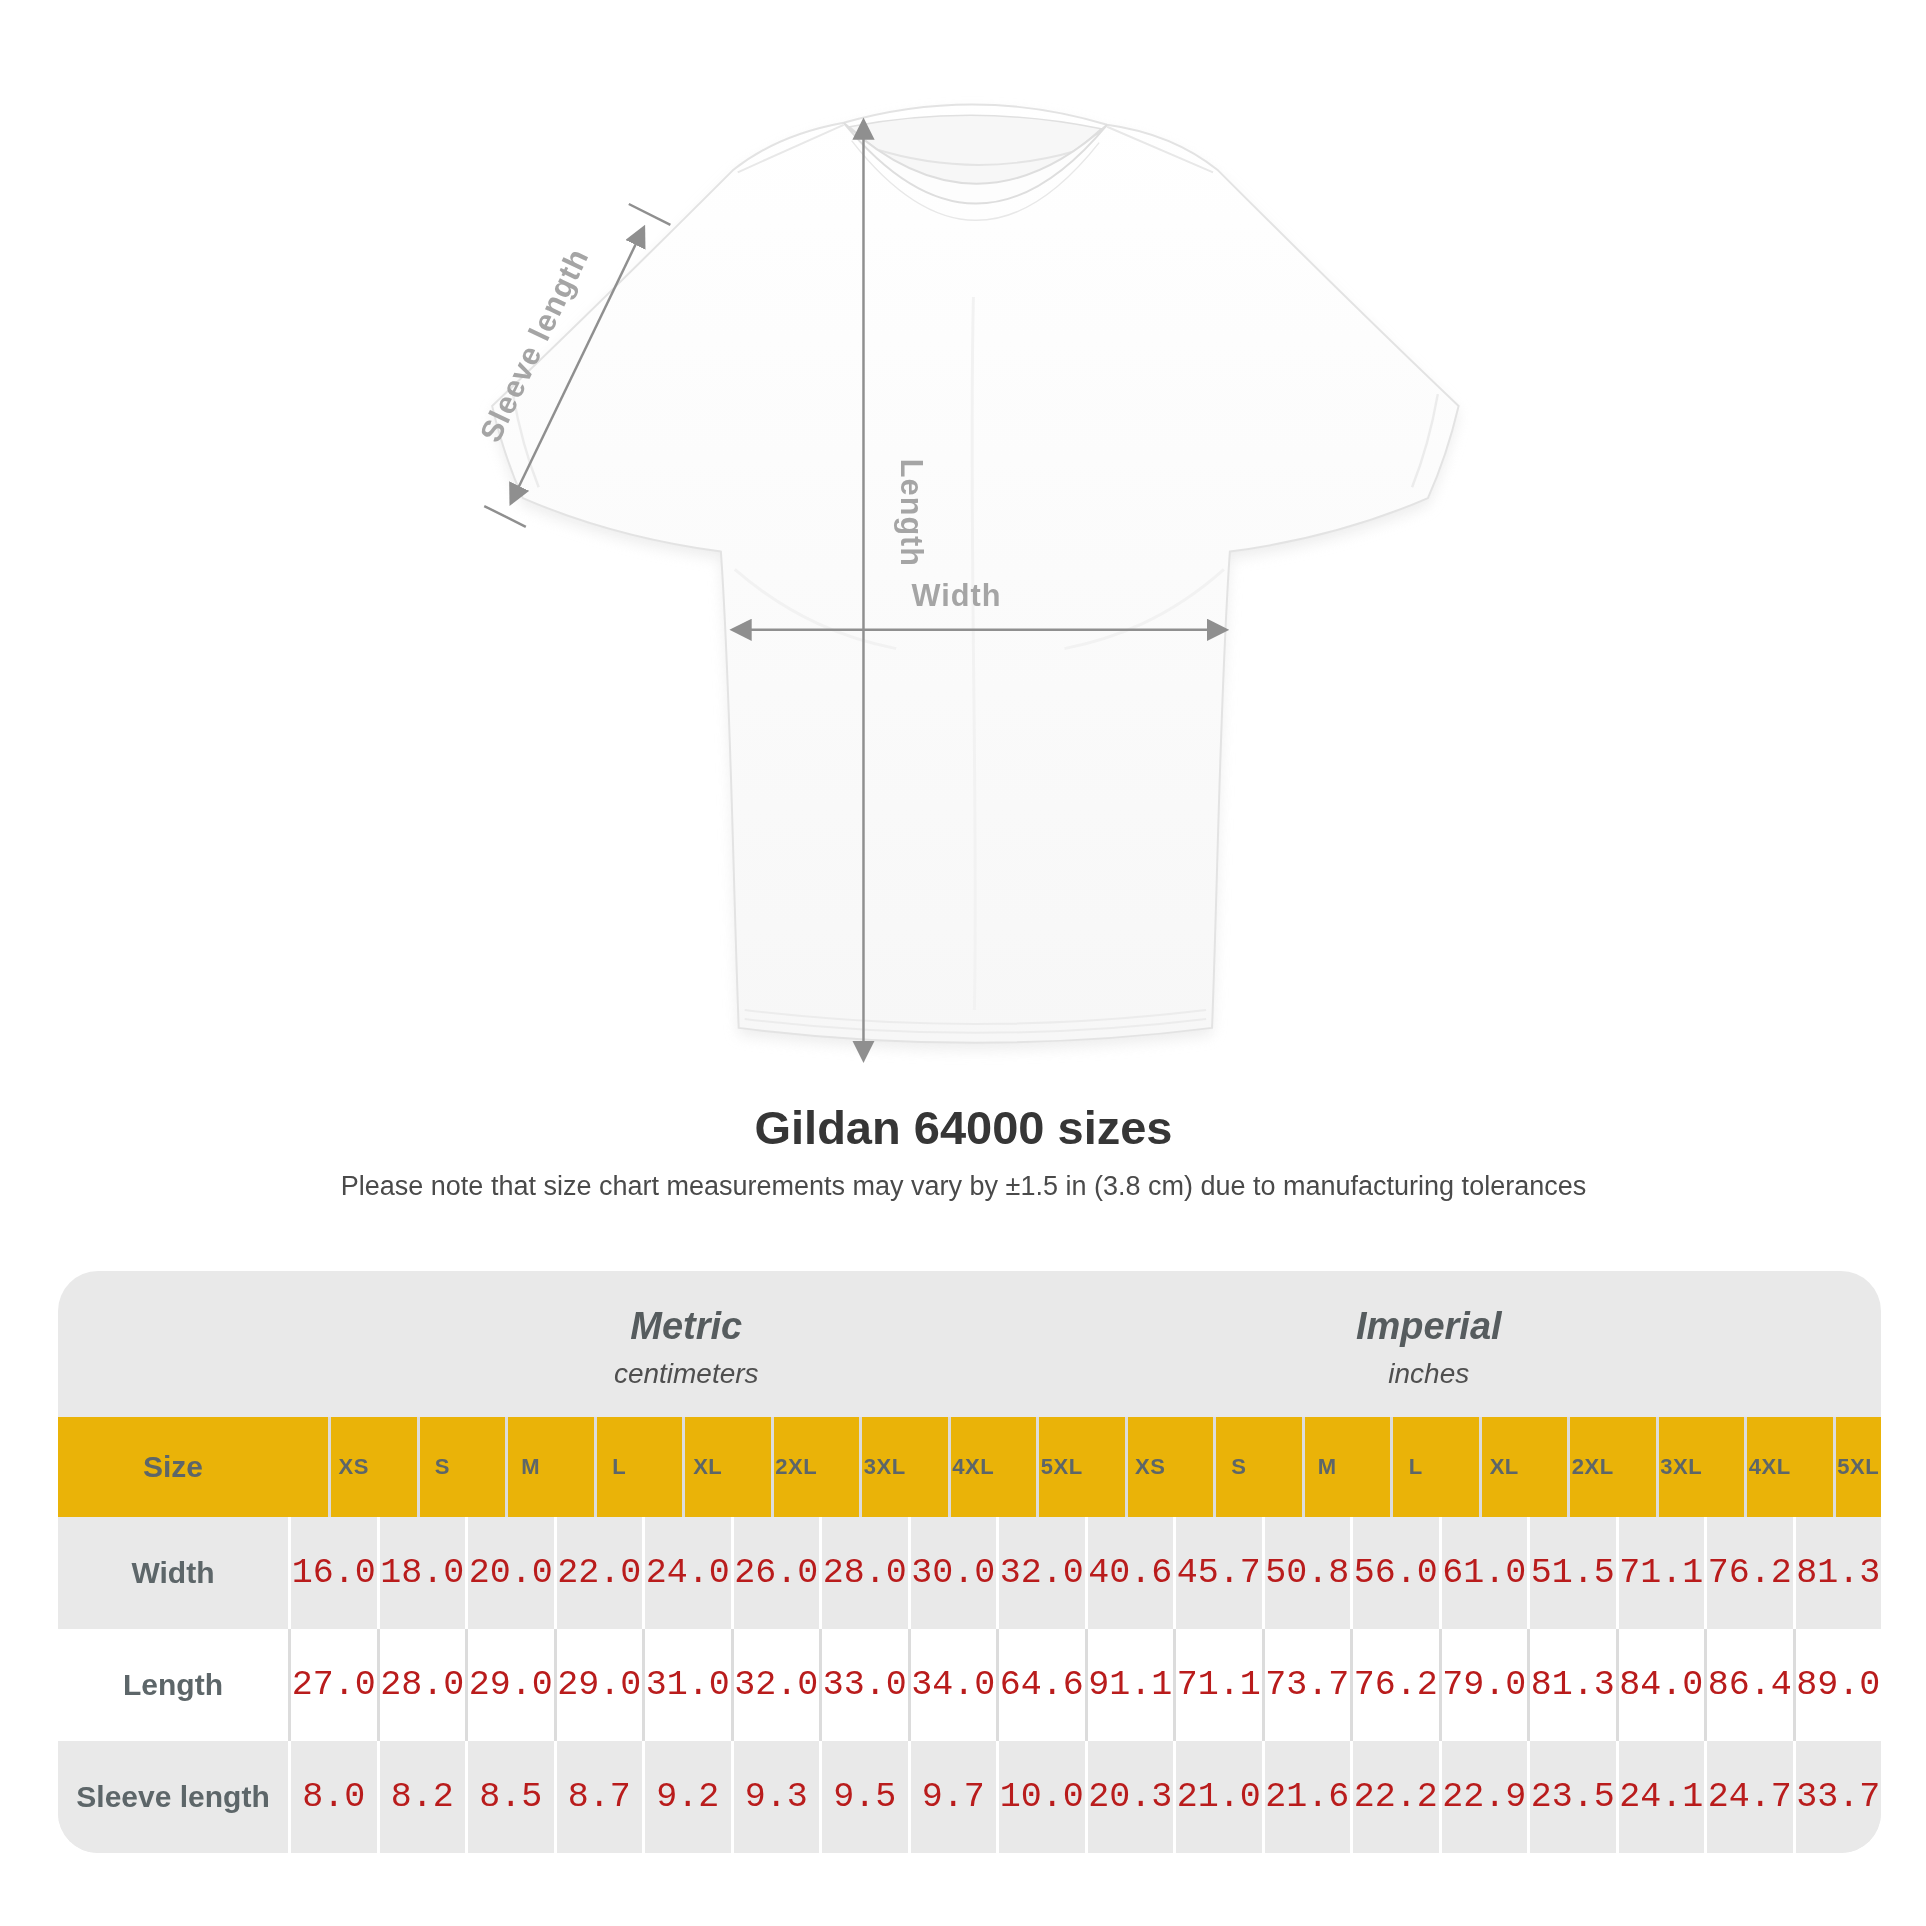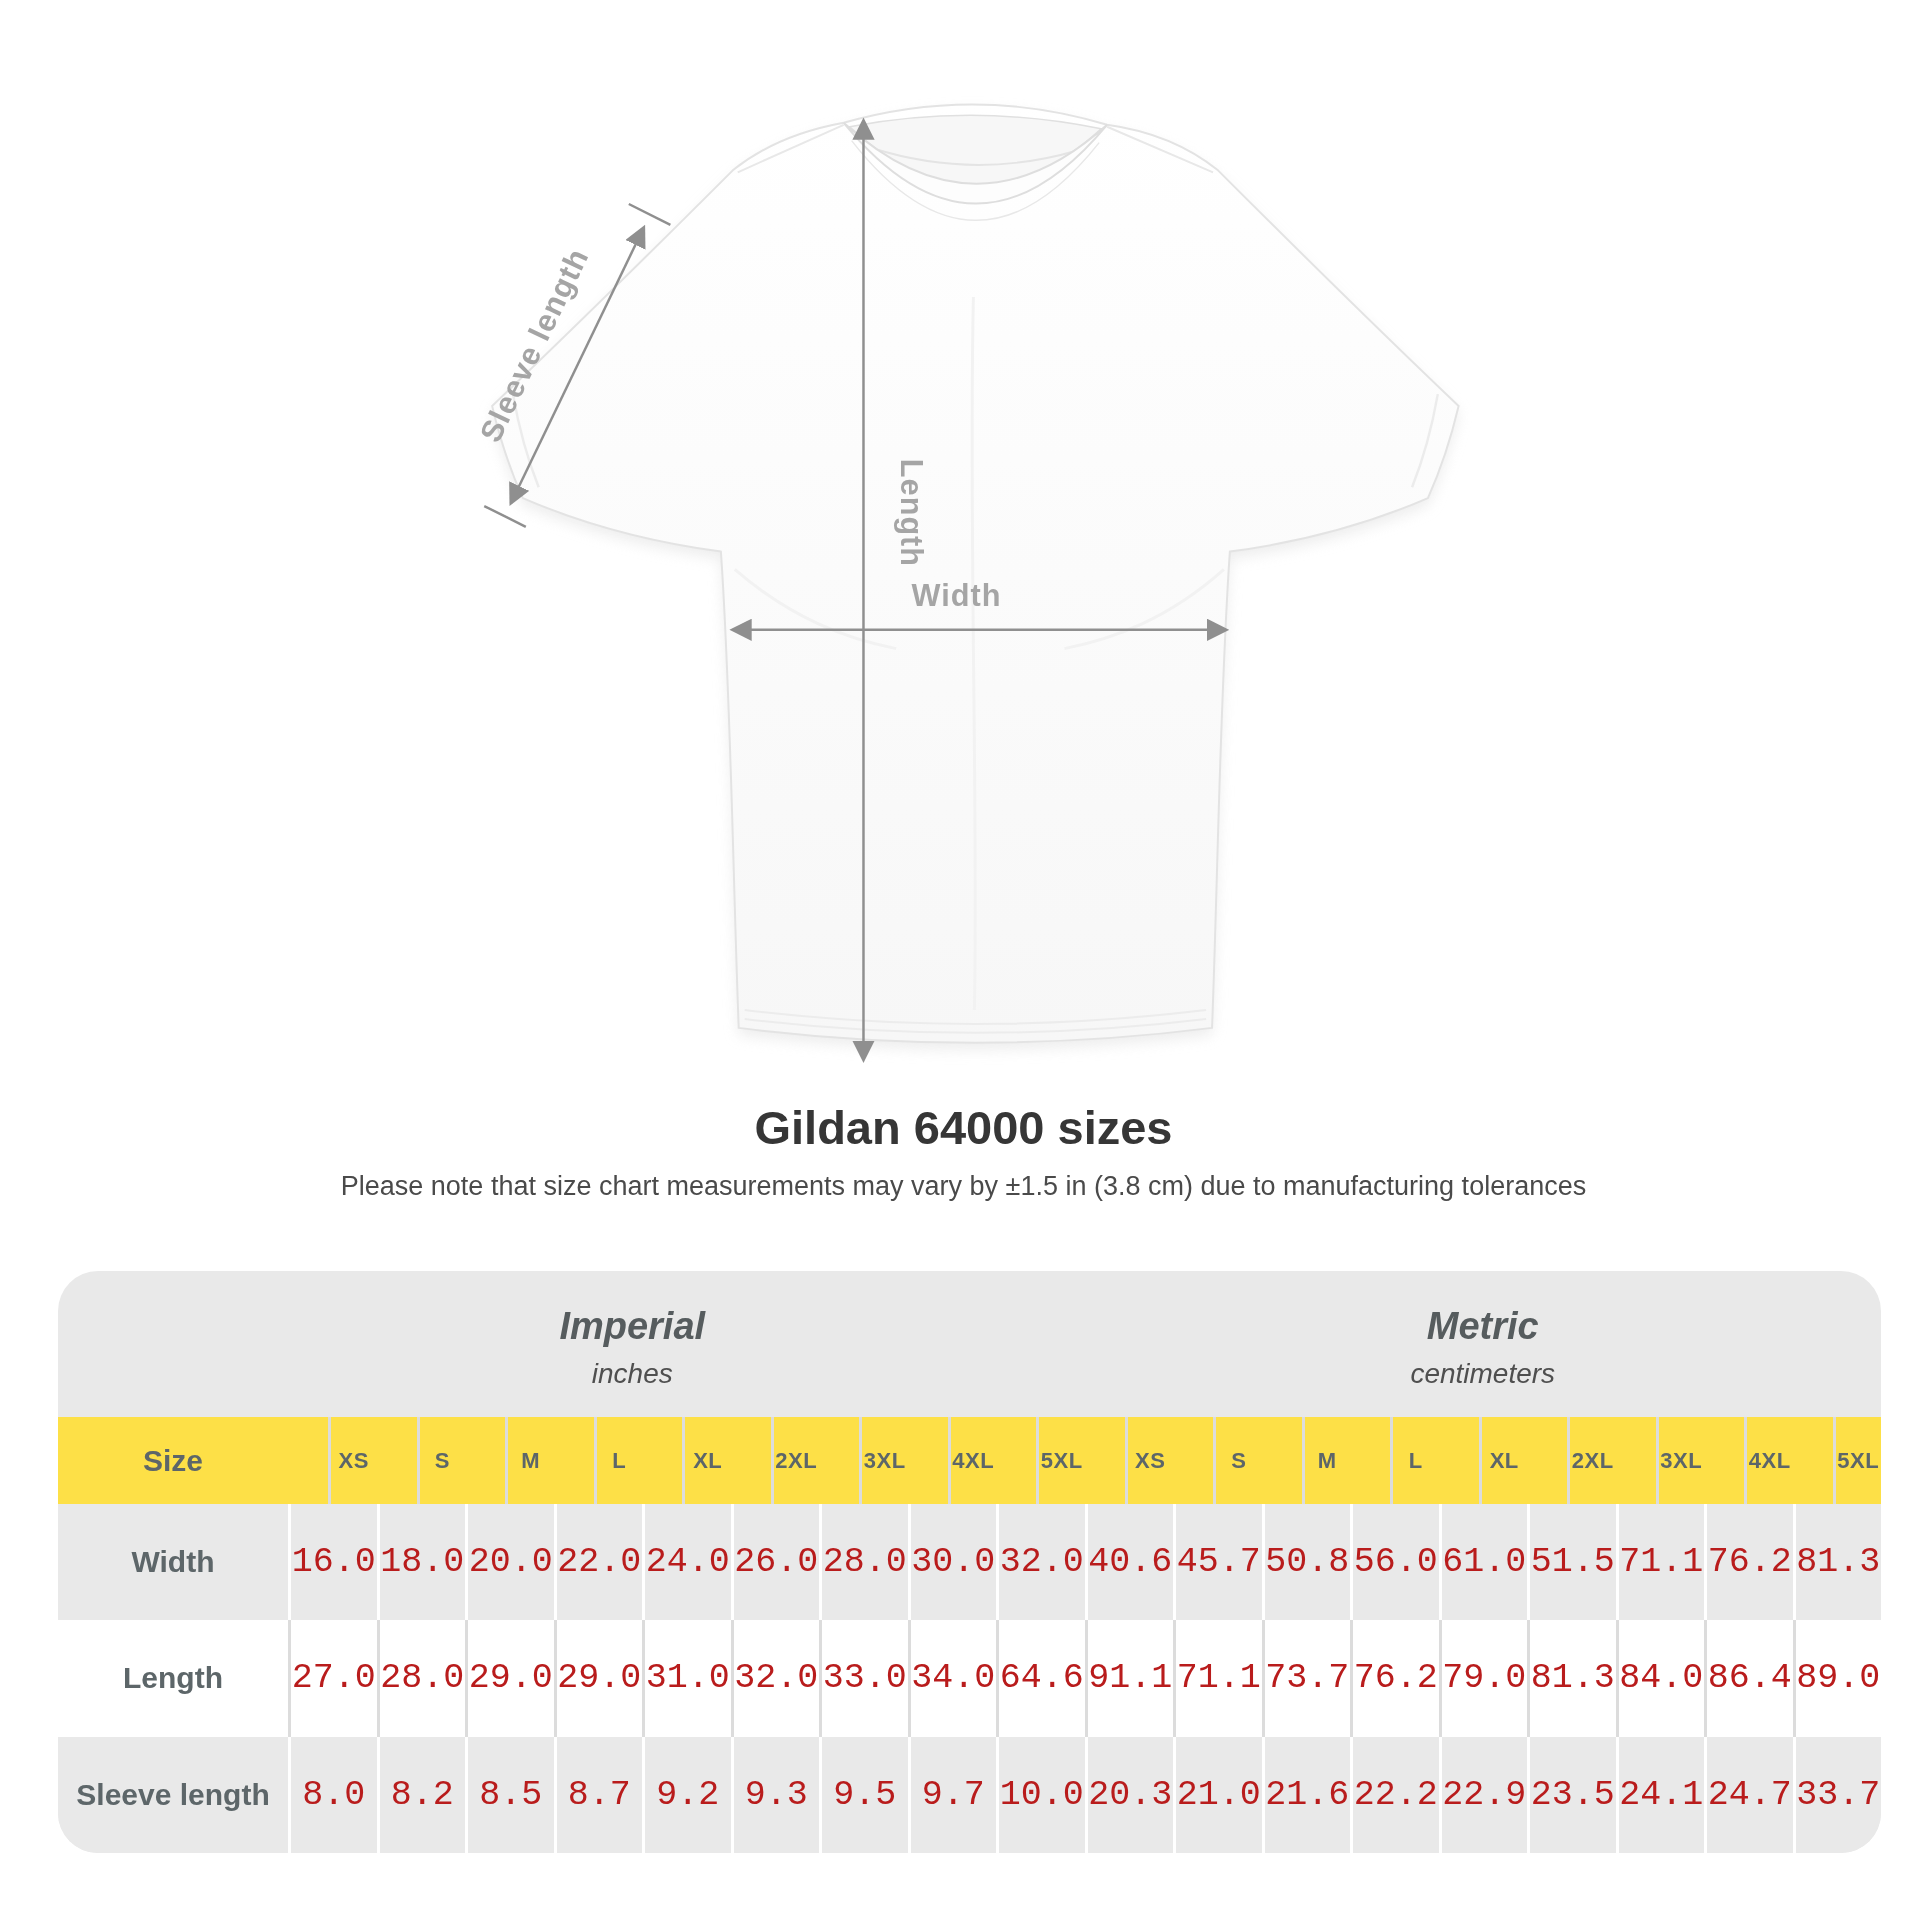--- a/index.html
+++ b/index.html
@@ -15,21 +15,21 @@
   .title-block{position:absolute;left:0;top:1100px;width:1927px;text-align:center;}
   .title-block h1{margin:0;font-size:47px;font-weight:bold;color:#363636;letter-spacing:0px;}
   .title-block p{margin:16px 0 0 0;font-size:27px;color:#4a4a4a;}
 
   
   .size-table{position:absolute;left:58px;top:1271px;width:1823px;height:582px;
               background:#e9e9e9;border-radius:40px;overflow:hidden;
               display:flex;flex-direction:column;}
   .trow{display:grid;grid-template-columns:230px repeat(18,1fr);}
   .unit-row{height:146px;grid-template-columns:230px repeat(2,1fr);}
-  .sizes-row{height:87px;background:#fde047;gap:40px;--sep:#dcdcdc;}
+  .sizes-row{height:100px;background:#eab308;gap:40px;--sep:#dcdcdc;}
   .data-row{flex:1;--sep:#dcdcdc;}
   .row-white{background:#ffffff;--sep:#dcdcdc;}
   .row-gray{background:#e9e9e9;--sep:#ffffff;}
 
   .cell{display:flex;align-items:center;justify-content:center;min-width:0;}
   .sizes-row .cell + .cell, .data-row .cell + .cell{border-left:3px solid var(--sep);}
 
   .label-cell{font-weight:bold;font-size:30px;color:#5d6669;}
   .hc{font-weight:bold;font-size:22px;color:#5d6669;letter-spacing:0.5px;}
   .dc{font-size:35px;color:#b91c1c;font-family:Liberation Mono, monospace;}
@@ -101,27 +101,27 @@
 
 <div class="title-block">
   <h1>Gildan 64000 sizes</h1>
   <p>Please note that size chart measurements may vary by ±1.5 in (3.8 cm) due to manufacturing tolerances</p>
 </div>
 
 <div class="size-table">
 
   <div class="trow unit-row">
     <div class="cell"></div>
+    <div class="cell unit-group metric">
+      <div class="unit-name">Metric</div>
+      <div class="unit-sub">centimeters</div>
+    </div>
     <div class="cell unit-group imperial">
       <div class="unit-name">Imperial</div>
       <div class="unit-sub">inches</div>
-    </div>
-    <div class="cell unit-group metric">
-      <div class="unit-name">Metric</div>
-      <div class="unit-sub">centimeters</div>
     </div>
   </div>
 
   <div class="trow sizes-row">
     <div class="cell label-cell">Size</div>
     <div class="cell hc">XS</div>
     <div class="cell hc">S</div>
     <div class="cell hc">M</div>
     <div class="cell hc">L</div>
     <div class="cell hc">XL</div>

